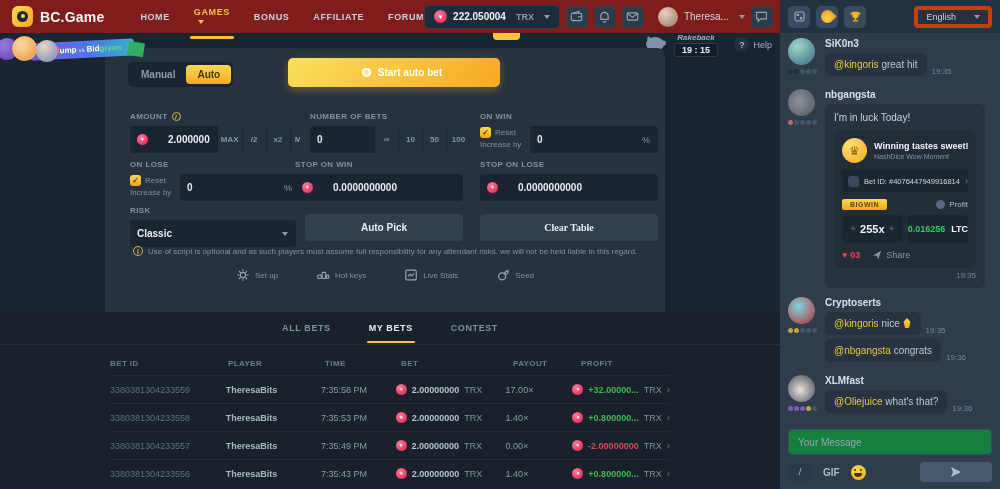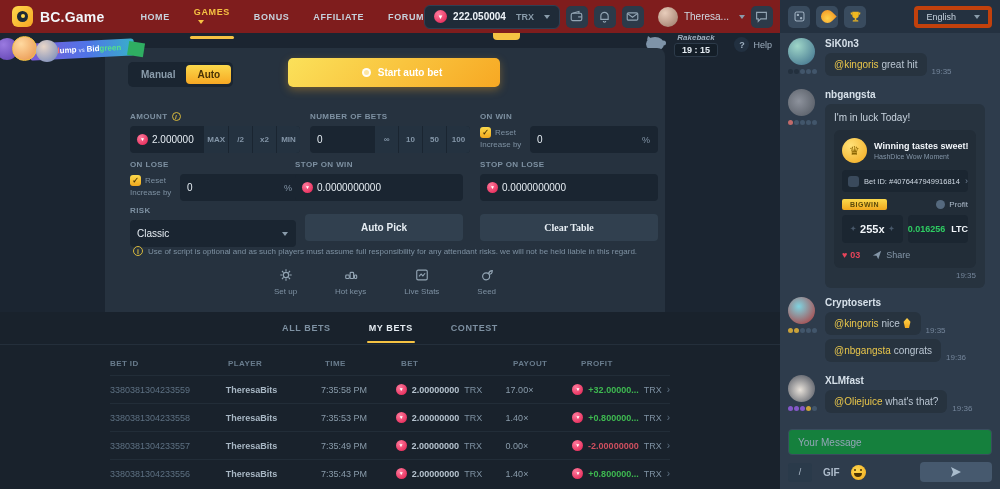--- a/index.html
+++ b/index.html
@@ -62,36 +62,36 @@
   .tg-btn { font-size:10px; font-weight:bold; padding:4px 11px; border-radius:4px; color:#8a9cab; cursor:pointer; }
   .tg-btn.on { background:linear-gradient(180deg,#fbd94c,#f7a823); color:#4a3205; }
   .start-btn { position:absolute; left:183px; top:10px; width:212px; height:29px; border-radius:5px; background:linear-gradient(135deg,#fbe15a,#f7a823); display:flex; align-items:center; justify-content:center; gap:7px; cursor:pointer; box-shadow:0 3px 8px rgba(247,168,35,.35);padding-left:16px; }
   .start-ic { width:9px; height:9px; border-radius:50%; border:2px solid rgba(255,255,255,.9); background:rgba(255,255,255,.5); }
   .start-txt { color:#fff; font-size:10px; font-weight:bold; }
 
   .field { position:absolute; }
   .f-label { font-size:8px; font-weight:bold; letter-spacing:.4px; color:#7e91a2; margin-bottom:5px; display:flex; align-items:center; gap:4px; text-transform:uppercase; }
   .info-ic { width:9px; height:9px; border-radius:50%; border:1px solid #d8b93c; color:#d8b93c; font-size:6px; display:inline-flex; align-items:center; justify-content:center; font-style:italic; font-weight:bold; }
   .ctrl { height:27px; background:#1a2531; border-radius:4px; display:flex; align-items:center; overflow:hidden; }
-  .ctrl .ival { flex:1; color:#e6edf3; font-size:10px; font-weight:normal; padding:0 7px; display:flex; align-items:center; gap:4px; }
+  .ctrl .ival { flex:1; color:#e6edf3; font-size:10px; font-weight:bold; padding:0 7px; display:flex; align-items:center; gap:20px; }
   .mini-btn { flex:none; height:27px; min-width:23px; padding:0 3px; margin-left:1px; background:#243240; color:#8496a8; font-size:8px; font-weight:bold; display:flex; align-items:center; justify-content:center; cursor:pointer; }
   .suffix { color:#8496a8; font-size:9px; padding-right:8px; }
   .reset-col { width:50px; flex:none; display:flex; flex-direction:column; gap:2px; padding-top:1px; }
   .reset-line { display:flex; align-items:center; gap:4px; }
   .chk { width:11px; height:11px; border-radius:3px; background:linear-gradient(180deg,#fbd94c,#f0a81e); color:#4a3205; font-size:8px; font-weight:bold; display:flex; align-items:center; justify-content:center; cursor:pointer; }
   .mini-lab { font-size:8px; color:#7e91a2; }
   .field-row { display:flex; }
   .risk-select { cursor:pointer; }
   .risk-select .caret { margin-right:8px; }
   .panel-btn { position:absolute; height:27px; background:#31404f; border-radius:4px; color:#e6edf3; font-size:10px; font-weight:bold; display:flex; align-items:center; justify-content:center; cursor:pointer; }
   .note { position:absolute; left:0; top:198px; width:560px; display:flex; align-items:center; justify-content:center; gap:5px; }
   .note-ic { width:10px; height:10px; flex:none; border-radius:50%; border:1px solid #d8b93c; color:#d8b93c; font-size:7px; display:flex; align-items:center; justify-content:center; font-weight:bold; }
   .note-t { font-size:8px; color:#7e91a2; }
   .utils { position:absolute; left:0; top:220px; width:560px; display:flex; justify-content:center; gap:38px; }
-  .util { display:flex; flex-direction:column; align-items:center; gap:5px; cursor:pointer; }
+  .util { display:flex; flex-direction:row; align-items:center; gap:5px; cursor:pointer; }
   .util svg { stroke:#93a5b4; fill:none; stroke-width:1.3; }
   .util-lab { font-size:8px; color:#7e91a2; }
 
   
   .bets { position:absolute; left:0; top:312px; width:780px; height:177px; background:#19222c; }
   .tabs { height:33px; border-bottom:1px solid #242f3b; display:flex; align-items:center; justify-content:center; gap:34px; }
   .tab { font-size:9px; font-weight:bold; letter-spacing:.6px; color:#7e91a2; cursor:pointer; position:relative; padding:10px 2px; }
   .tab.active { color:#e6edf3; }
   .tab.active::after { content:""; position:absolute; left:0; right:0; bottom:0px; height:2px; background:#f6c343; border-radius:1px; }
   .table { margin:0 110px; width:560px; }

